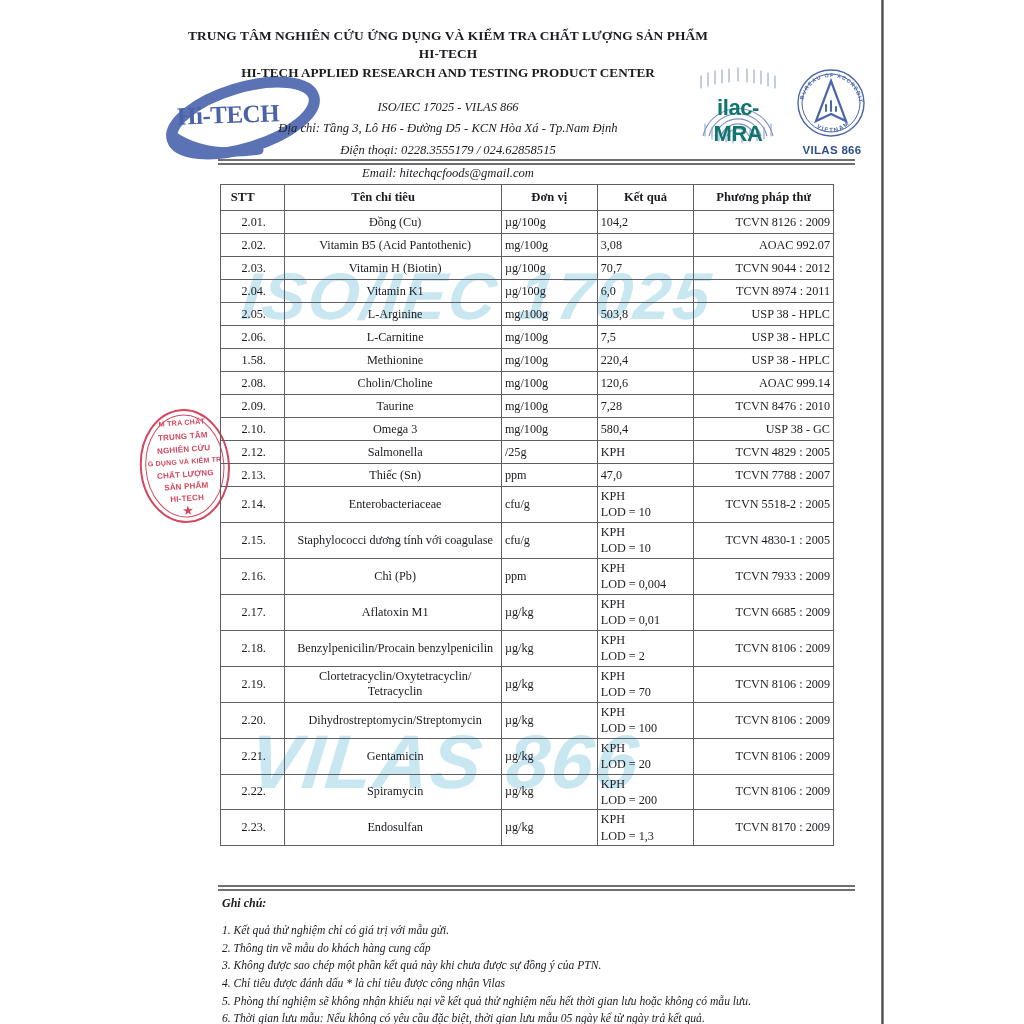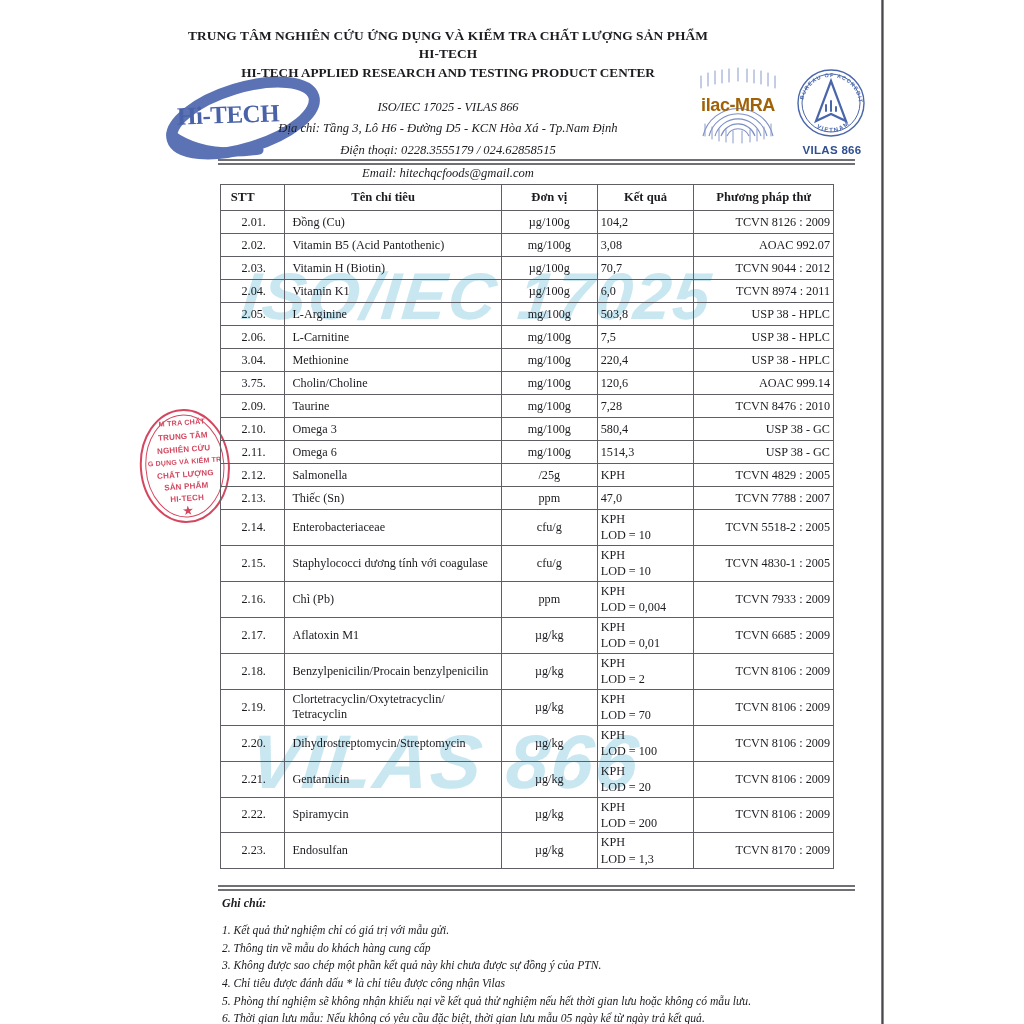--- a/index.html
+++ b/index.html
@@ -126,22 +126,22 @@
     height: 80px;
   }
   #ilac-word {
     position: absolute;
     left: 0px;
     top: 29px;
     width: 86px;
     text-align: center;
     font-family: "Liberation Sans", sans-serif;
     font-weight: bold;
-    font-size: 18px;
-    color: #a16207;
+    font-size: 22px;
+    color: #0f766e;
     letter-spacing: -0.4px;
     z-index: 4;
   }
   #vilas-logo {
     position: absolute;
     left: 793px;
     top: 65px;
     width: 76px;
     height: 76px;
   }
@@ -222,22 +222,22 @@
     font-size: 12.6px;
     text-align: center;
     height: 23px;
     padding: 1px 20px;
   }
   #results-table tbody td {
     height: 20px;
     padding: 1px 3px;
   }
   .c-stt   { width: 62px;  text-align: center;   padding-left: 5px !important; }
-  .c-name  { width: 226px; text-align: left;   padding-left: 7px !important; }
-  .c-unit  { width: 85px;  text-align: center; }
+  .c-name  { width: 226px; text-align: center;   padding-left: 7px !important; }
+  .c-unit  { width: 85px;  text-align: left; }
   .c-res   { width: 89px;  }
   .c-meth  { width: 152px; text-align: right; }
   .c-name.hdr, .c-stt.hdr { text-align: center; padding-left: 0 !important; }
   .two-line td { height: 40px; }
   .res-lod { line-height: 1.35; }
 
   
   #notes-rule {
     position: absolute;
     left: 218px;
@@ -422,52 +422,45 @@
         <td class="c-meth">USP 38 - HPLC</td>
       </tr>
       <tr>
         <td class="c-stt">2.06.</td>
         <td class="c-name">L-Carnitine</td>
         <td class="c-unit">mg/100g</td>
         <td class="c-res">7,5</td>
         <td class="c-meth">USP 38 - HPLC</td>
       </tr>
       <tr>
-        <td class="c-stt">3.04.</td>
+        <td class="c-stt">1.58.</td>
         <td class="c-name">Methionine</td>
         <td class="c-unit">mg/100g</td>
         <td class="c-res">220,4</td>
         <td class="c-meth">USP 38 - HPLC</td>
       </tr>
       <tr>
-        <td class="c-stt">3.75.</td>
+        <td class="c-stt">2.08.</td>
         <td class="c-name">Cholin/Choline</td>
         <td class="c-unit">mg/100g</td>
         <td class="c-res">120,6</td>
         <td class="c-meth">AOAC 999.14</td>
       </tr>
       <tr>
         <td class="c-stt">2.09.</td>
         <td class="c-name">Taurine</td>
         <td class="c-unit">mg/100g</td>
         <td class="c-res">7,28</td>
         <td class="c-meth">TCVN 8476 : 2010</td>
       </tr>
       <tr>
         <td class="c-stt">2.10.</td>
         <td class="c-name">Omega 3</td>
         <td class="c-unit">mg/100g</td>
         <td class="c-res">580,4</td>
-        <td class="c-meth">USP 38 - GC</td>
-      </tr>
-      <tr>
-        <td class="c-stt">2.11.</td>
-        <td class="c-name">Omega 6</td>
-        <td class="c-unit">mg/100g</td>
-        <td class="c-res">1514,3</td>
         <td class="c-meth">USP 38 - GC</td>
       </tr>
       <tr>
         <td class="c-stt">2.12.</td>
         <td class="c-name">Salmonella</td>
         <td class="c-unit">/25g</td>
         <td class="c-res">KPH</td>
         <td class="c-meth">TCVN 4829 : 2005</td>
       </tr>
       <tr>

